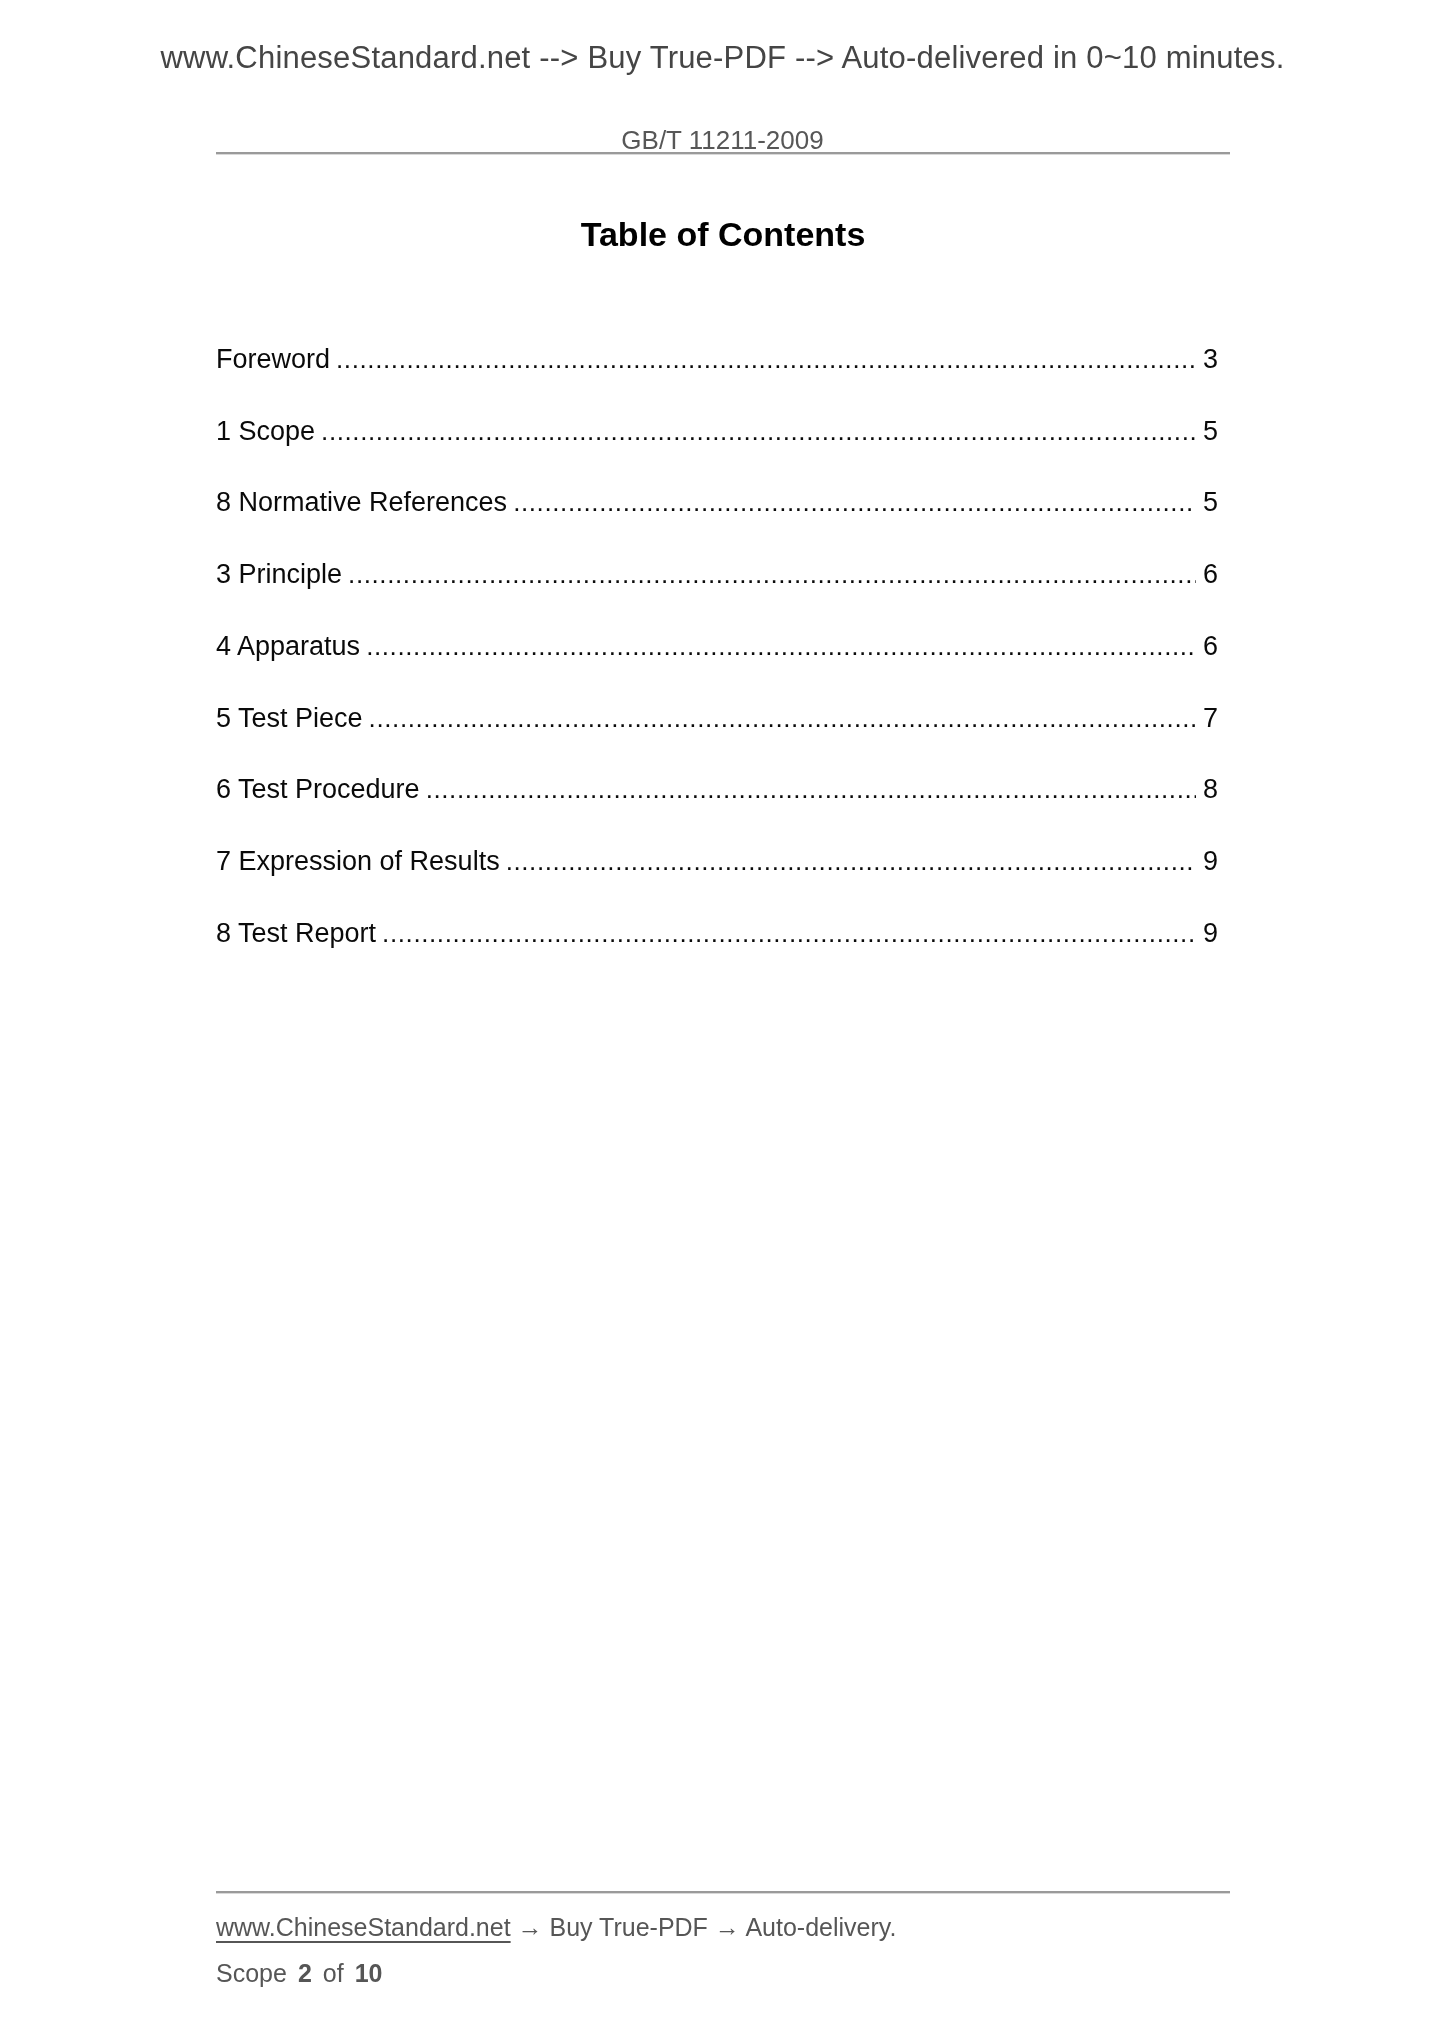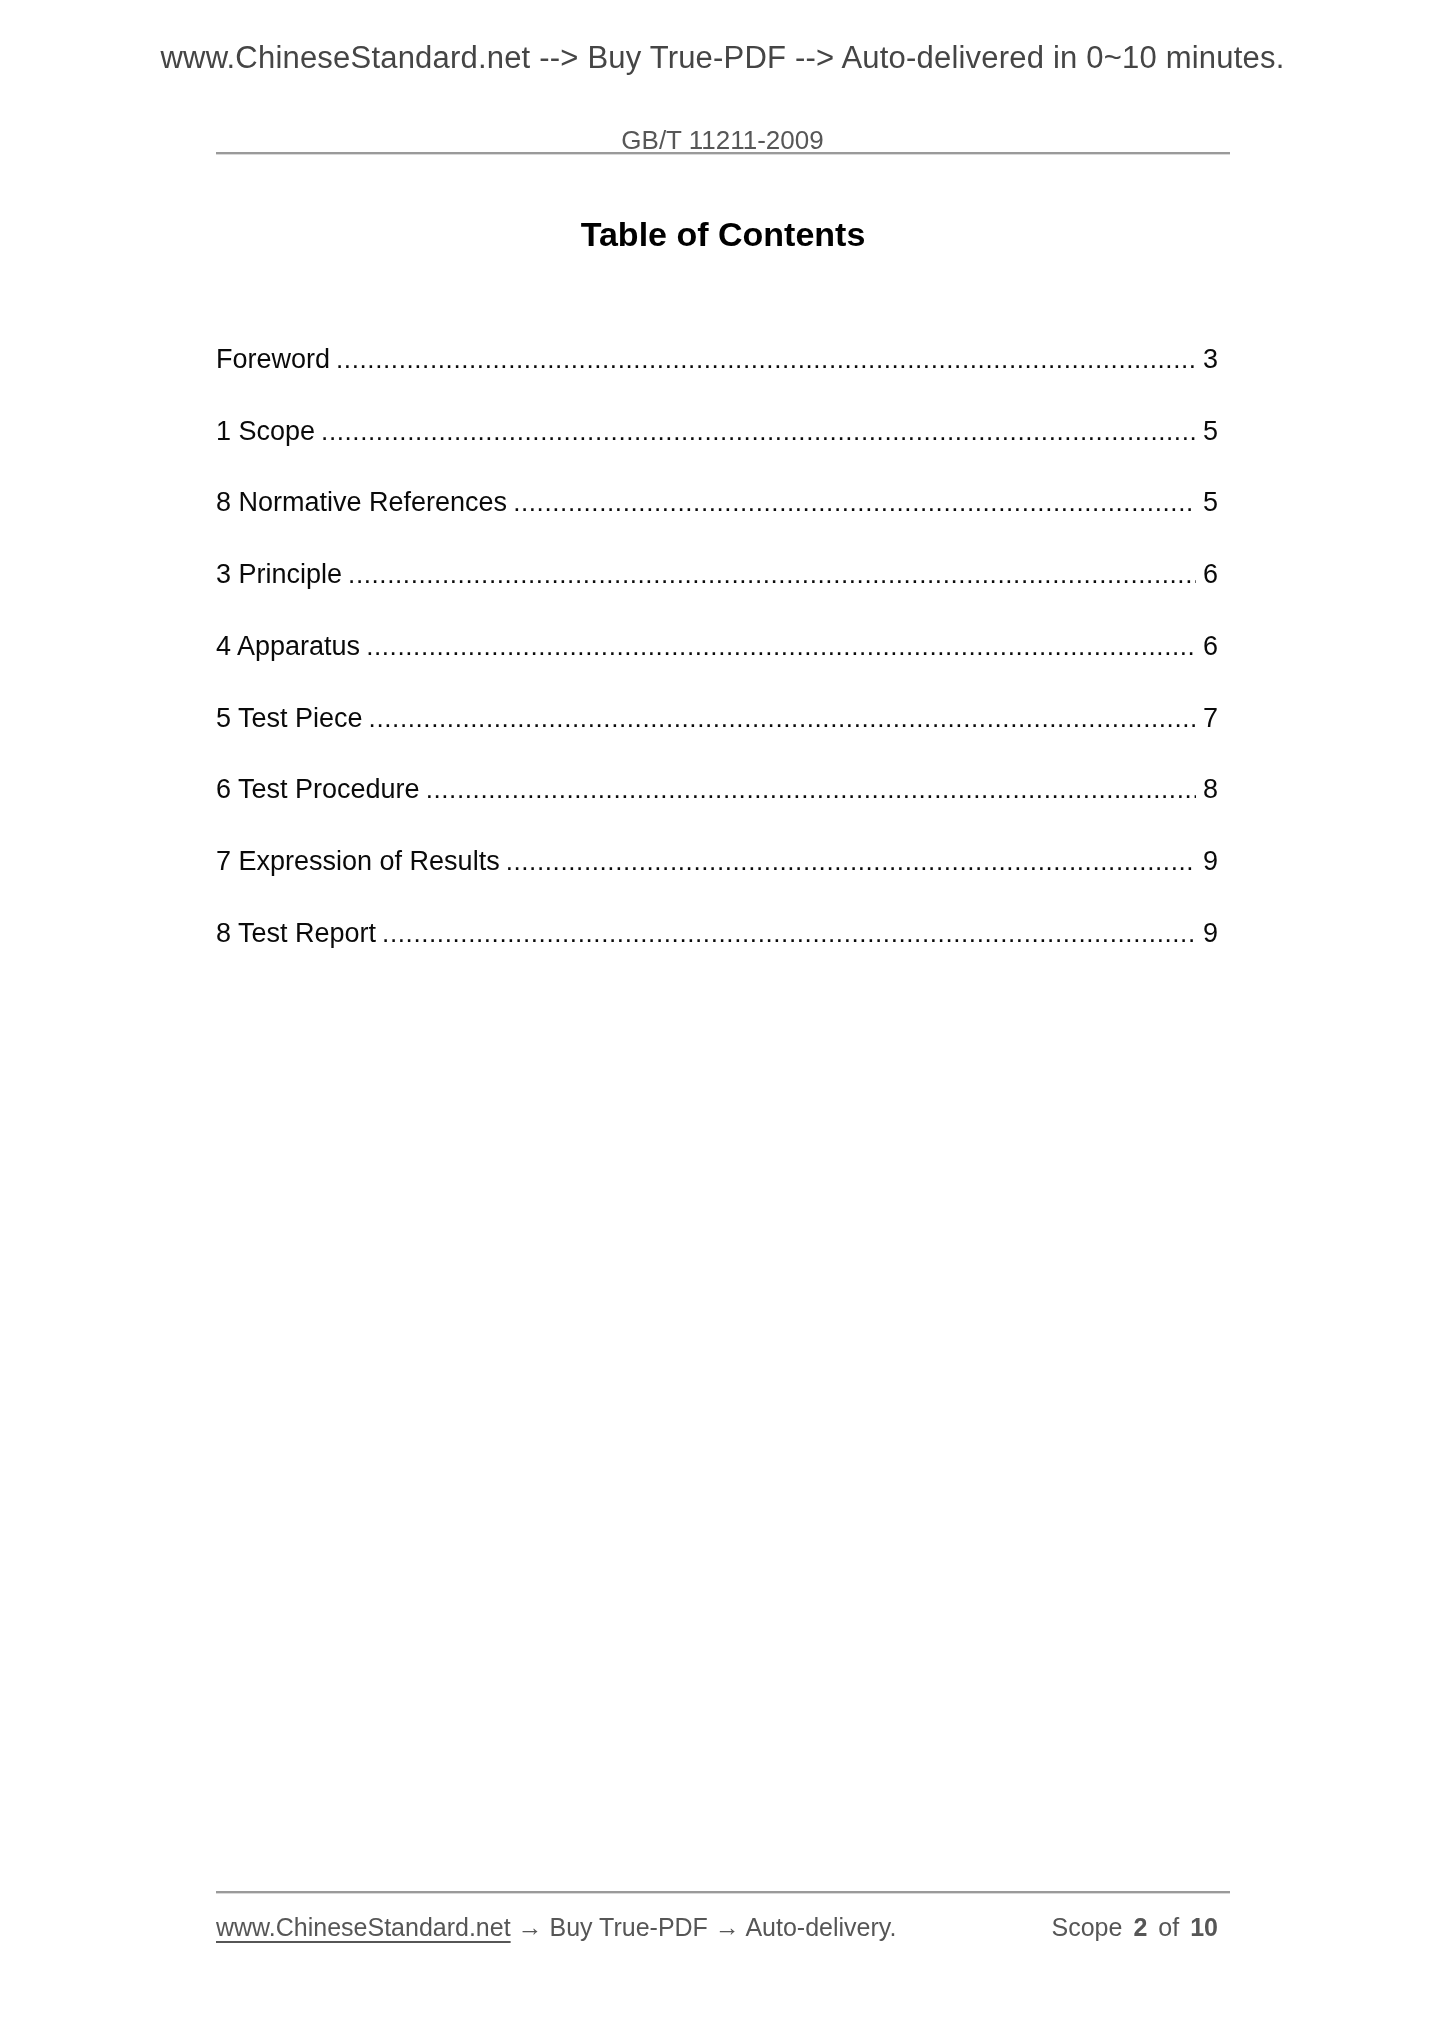--- a/index.html
+++ b/index.html
@@ -55,20 +55,21 @@
     font-size:26px;
     letter-spacing:0.6px;
   }
   .toc-page { white-space:nowrap; }
   .footer-bar {
     position:absolute; left:216px; top:1904px; width:1014px;
     box-sizing:border-box;
     display:flex; justify-content:space-between; align-items:flex-start;
     font-size:25px; line-height:46px;
     color: var(--footer-text, #565656);
+    flex-direction: column;
   }
   .footer-link {
     color: var(--footer-text, #565656);
     text-decoration:underline;
     text-underline-offset:5px;
     text-decoration-thickness:2px;
     cursor:pointer;
   }
   .page-indicator { display:inline-flex; gap:11px; padding-right:12px; }
   .page-indicator .num { font-weight:bold; }

